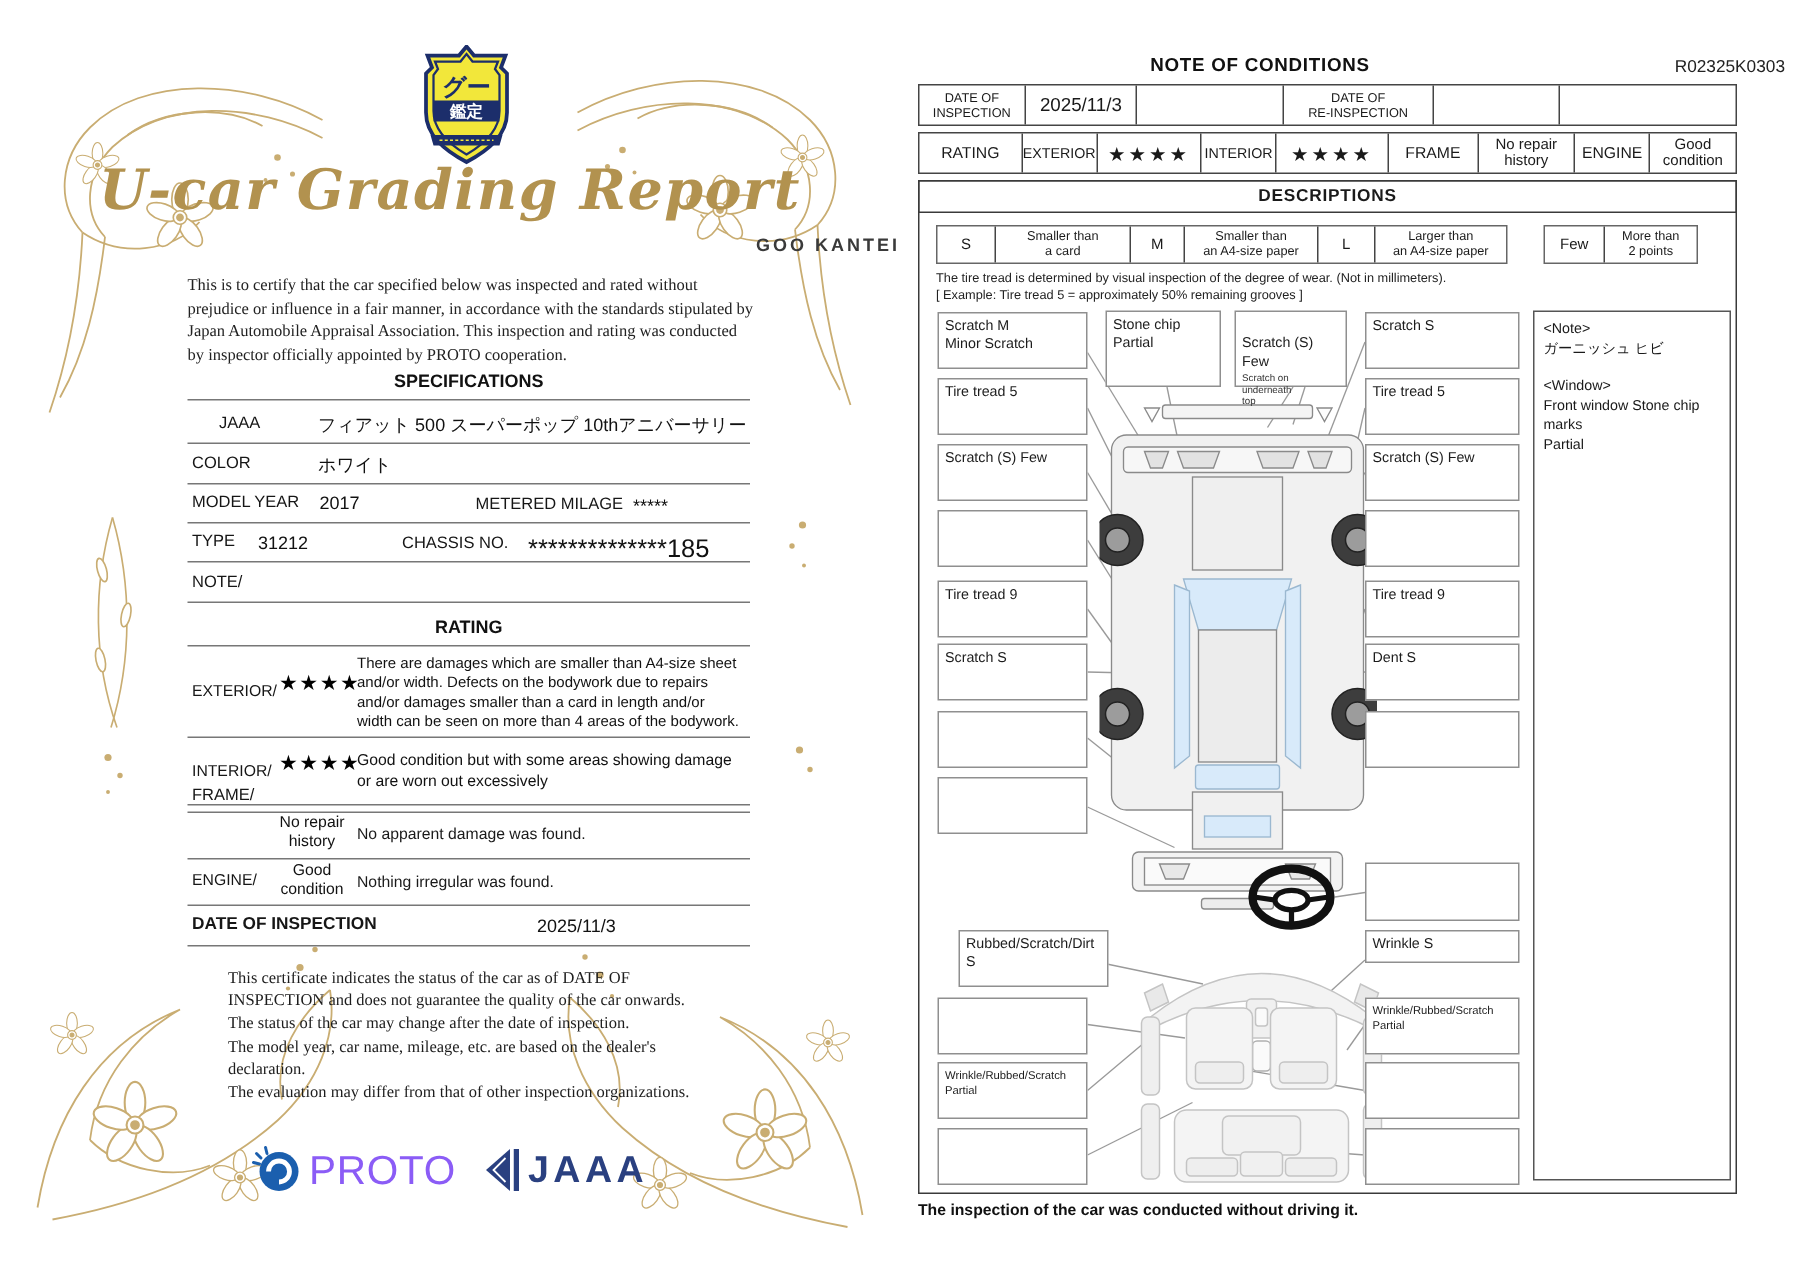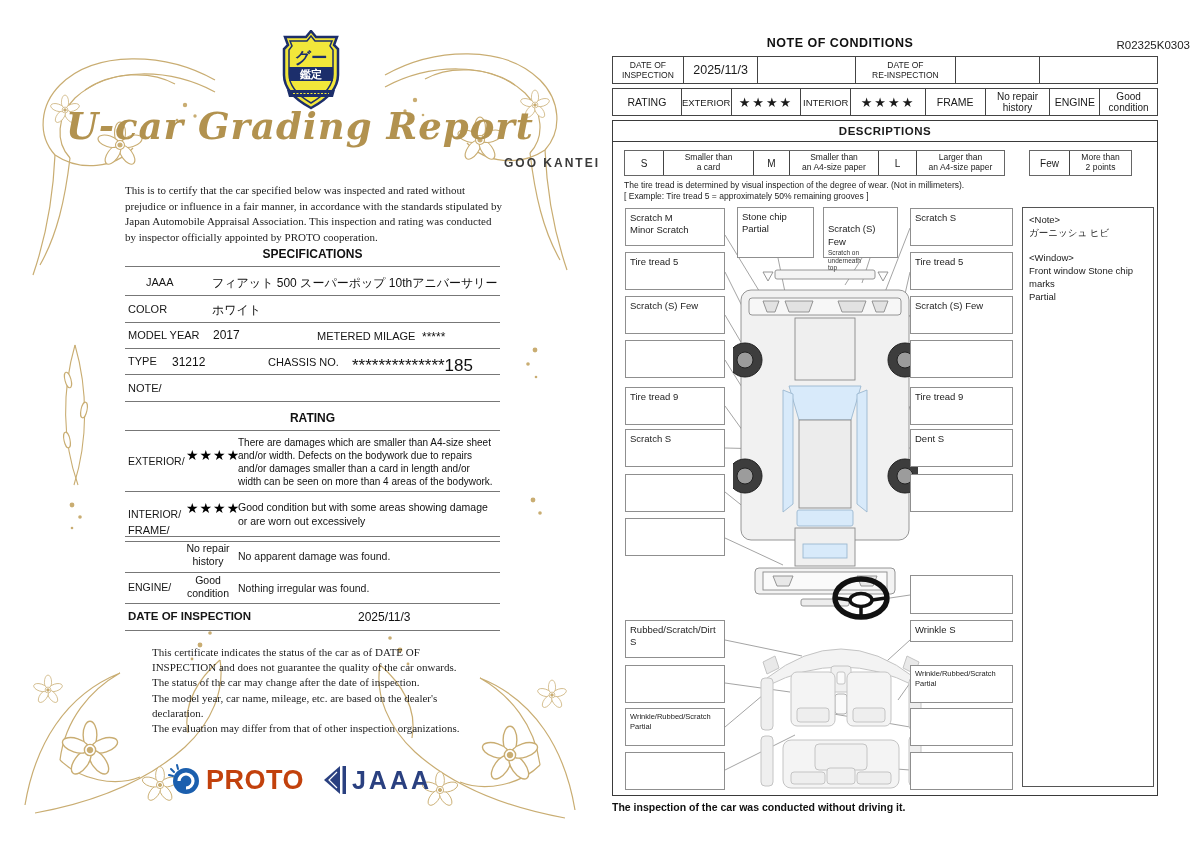--- a/index.html
+++ b/index.html
@@ -20,21 +20,21 @@
   .hline{left:125px;width:375px;height:0;border-top:1px solid #777;}
   .lbl{font-size:11px;color:#161616;}
   .val{font-size:12px;color:#111;}
   .stars{font-size:14px;letter-spacing:1px;color:#000;}
   .rtext{font-size:10px;line-height:1.3;color:#111;width:260px;}
   .grade{width:60px;text-align:center;font-size:10.5px;line-height:1.2;color:#111;}
   .disclaimer{left:152px;top:645px;width:342px;font-family:"Liberation Serif", serif;
       font-size:11px;line-height:1.38;color:#1d1d1d;}
   .logo-row{left:0;top:763px;width:600px;display:flex;justify-content:center;
       align-items:center;gap:16px;}
-  .proto-text{font-size:27px;font-weight:700;color:#c2410c;letter-spacing:.5px;text-align:right;}
+  .proto-text{font-size:27px;font-weight:400;color:#8b5cf6;letter-spacing:.5px;text-align:right;}
   .jaaa-text{font-size:25px;font-weight:700;color:#2a4080;letter-spacing:3px;}
   
   #right-page{left:600px;top:0;width:600px;height:848px;}
   .rp-title{left:120px;top:36px;width:240px;text-align:center;font-size:12.5px;
       font-weight:bold;letter-spacing:.5px;color:#111;}
   .rp-no{right:10px;top:39px;font-size:11.5px;color:#222;}
   .tbl{left:12px;width:546px;display:flex;border:1px solid #444;box-sizing:border-box;background:#fff;}
   .cell{border-left:1px solid #444;display:flex;align-items:center;justify-content:center;
       text-align:center;box-sizing:border-box;}
   .cell:first-child{border-left:none;}
@@ -416,21 +416,21 @@
   <div class="lbox" style="left:310px;top:208px;width:103px;height:38px">Scratch S</div>
   <div class="lbox" style="left:310px;top:252px;width:103px;height:38px">Tire tread 5</div>
   <div class="lbox" style="left:310px;top:296px;width:103px;height:38px">Scratch (S) Few</div>
   <div class="lbox" style="left:310px;top:340px;width:103px;height:38px"></div>
   <div class="lbox" style="left:310px;top:387px;width:103px;height:38px">Tire tread 9</div>
   <div class="lbox" style="left:310px;top:429px;width:103px;height:38px">Dent S</div>
   <div class="lbox" style="left:310px;top:474px;width:103px;height:38px"></div>
 
   <div class="lbox" style="left:310px;top:575px;width:103px;height:39px"></div>
 
-  <div class="lbox" style="left:25px;top:620px;width:100px;height:38px">Rubbed/Scratch/Dirt S</div>
+  <div class="lbox" style="left:39px;top:620px;width:100px;height:38px">Rubbed/Scratch/Dirt S</div>
   <div class="lbox" style="left:25px;top:665px;width:100px;height:38px"></div>
   <div class="lbox" style="left:25px;top:708px;width:100px;height:38px;font-size:7.5px">Wrinkle/Rubbed/Scratch Partial</div>
   <div class="lbox" style="left:25px;top:752px;width:100px;height:38px"></div>
 
   <div class="lbox" style="left:310px;top:620px;width:103px;height:22px">Wrinkle S</div>
   <div class="lbox" style="left:310px;top:665px;width:103px;height:38px;font-size:7.5px">Wrinkle/Rubbed/Scratch Partial</div>
   <div class="lbox" style="left:310px;top:708px;width:103px;height:38px"></div>
   <div class="lbox" style="left:310px;top:752px;width:103px;height:38px"></div>
 
   <div class="abs pre" id="note-panel">&lt;Note&gt;

